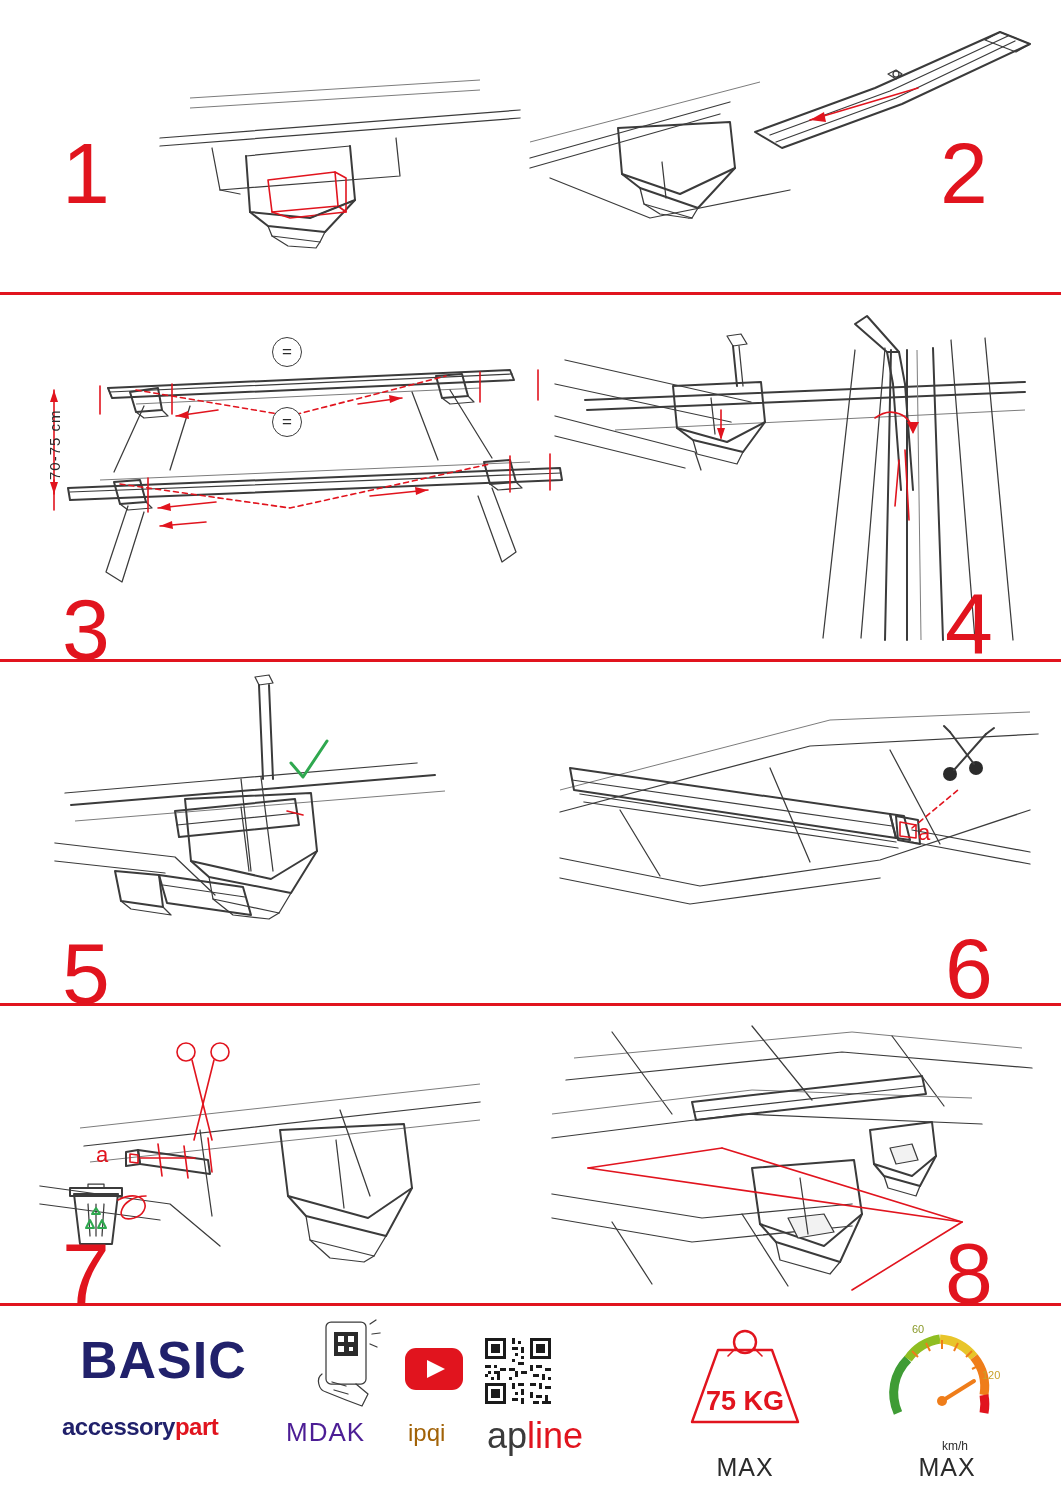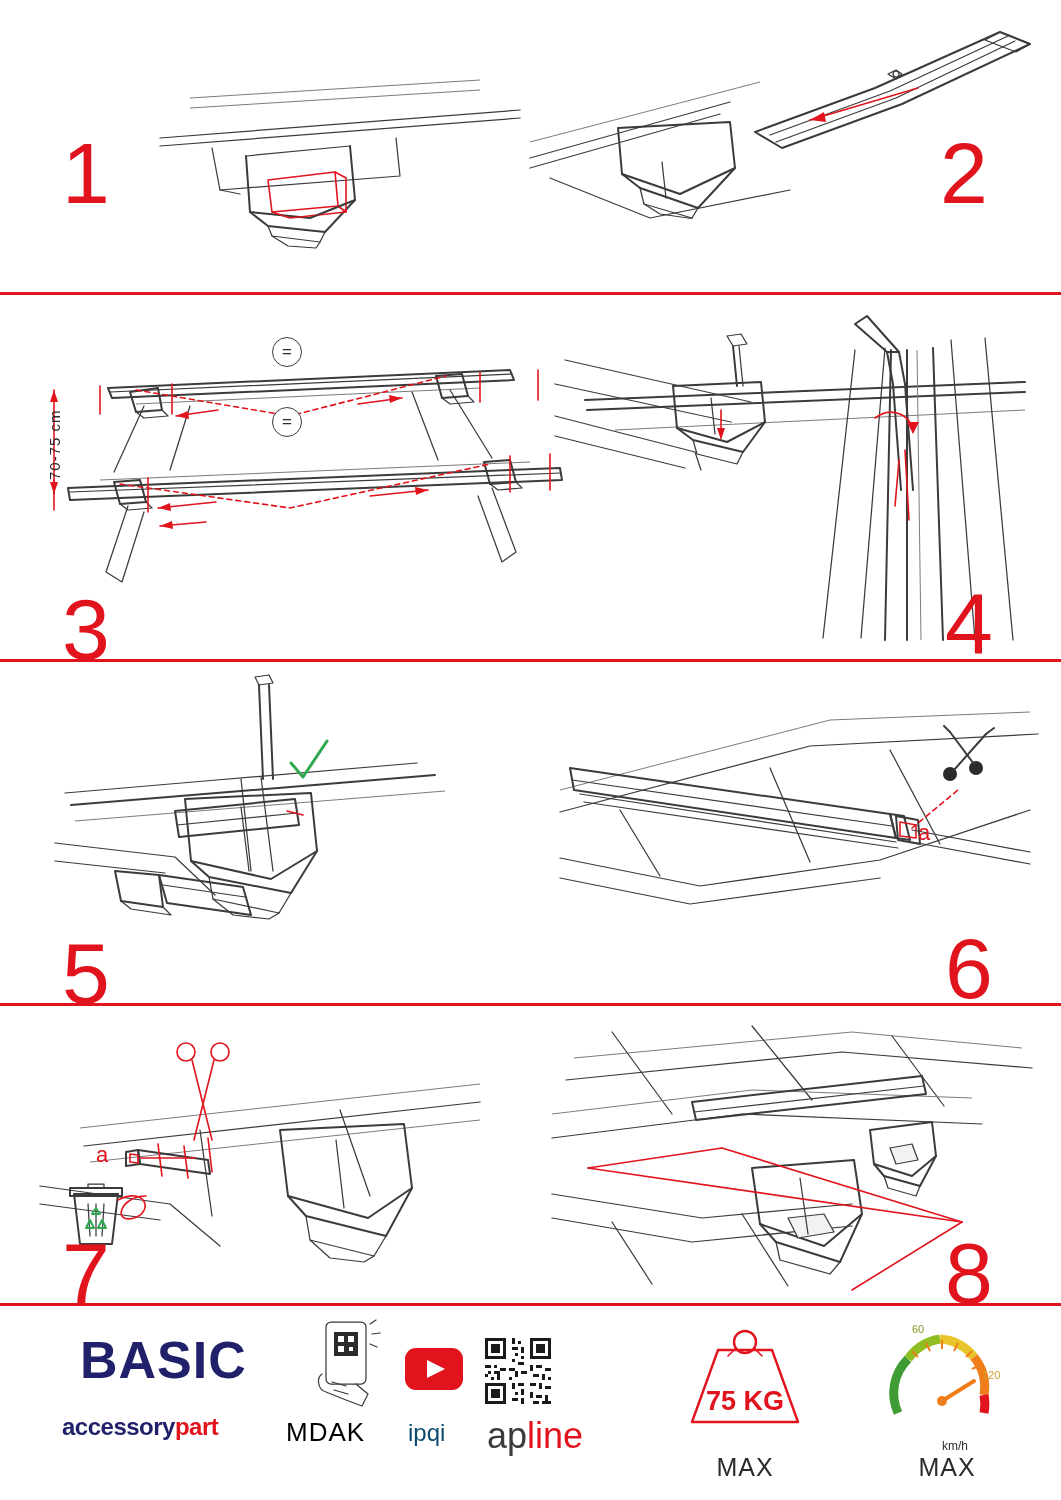--- a/index.html
+++ b/index.html
@@ -84,25 +84,25 @@
     letter-spacing: 1px;
   }
   .brand-accessory {
     position: absolute; left: 62px; top: 108px;
     font-size: 24px; font-weight: bold; color: #21216b;
     letter-spacing: -0.5px;
   }
   .brand-accessory .part { color: #e1141e; }
   .brand-mdak {
     position: absolute; left: 286px; top: 112px;
-    font-size: 26px; color: #000000; letter-spacing: 1px;
+    font-size: 26px; color: #4c1d95; letter-spacing: 1px;
   }
   .brand-ipqi {
     position: absolute; left: 408px; top: 114px;
-    font-size: 24px; color: #0c4a6e;
+    font-size: 24px; color: #a16207;
   }
   .brand-apline {
     position: absolute; left: 487px; top: 110px;
     font-size: 36px; color: #3b3b3b; letter-spacing: 0px;
   }
   .brand-apline .l { color: #e1141e; }
   .qr { position: absolute; }
   .max-label {
     position: absolute;
     font-size: 25px; color: #2b2b2b; letter-spacing: 1px;

